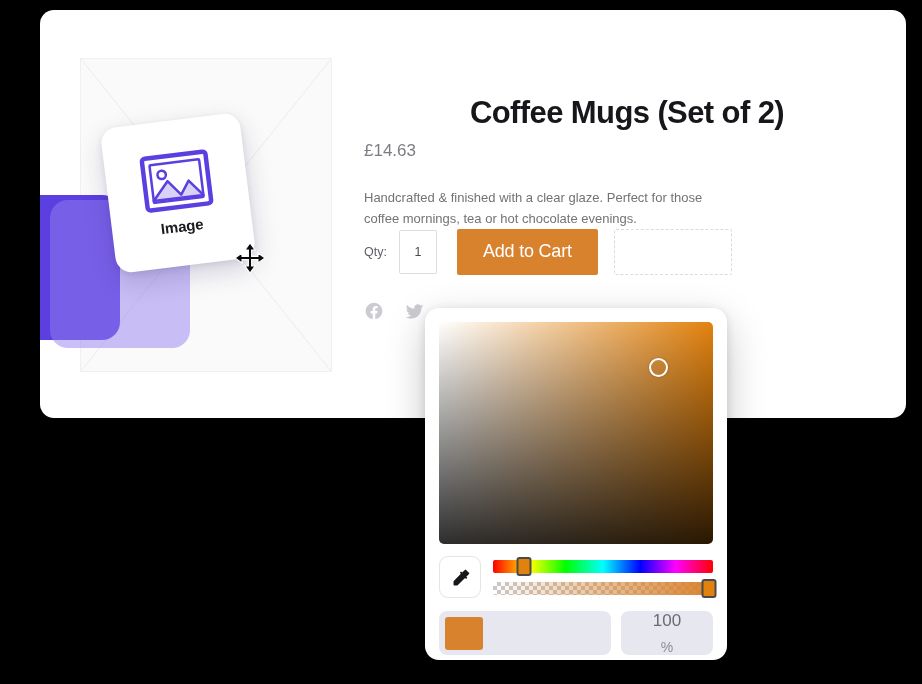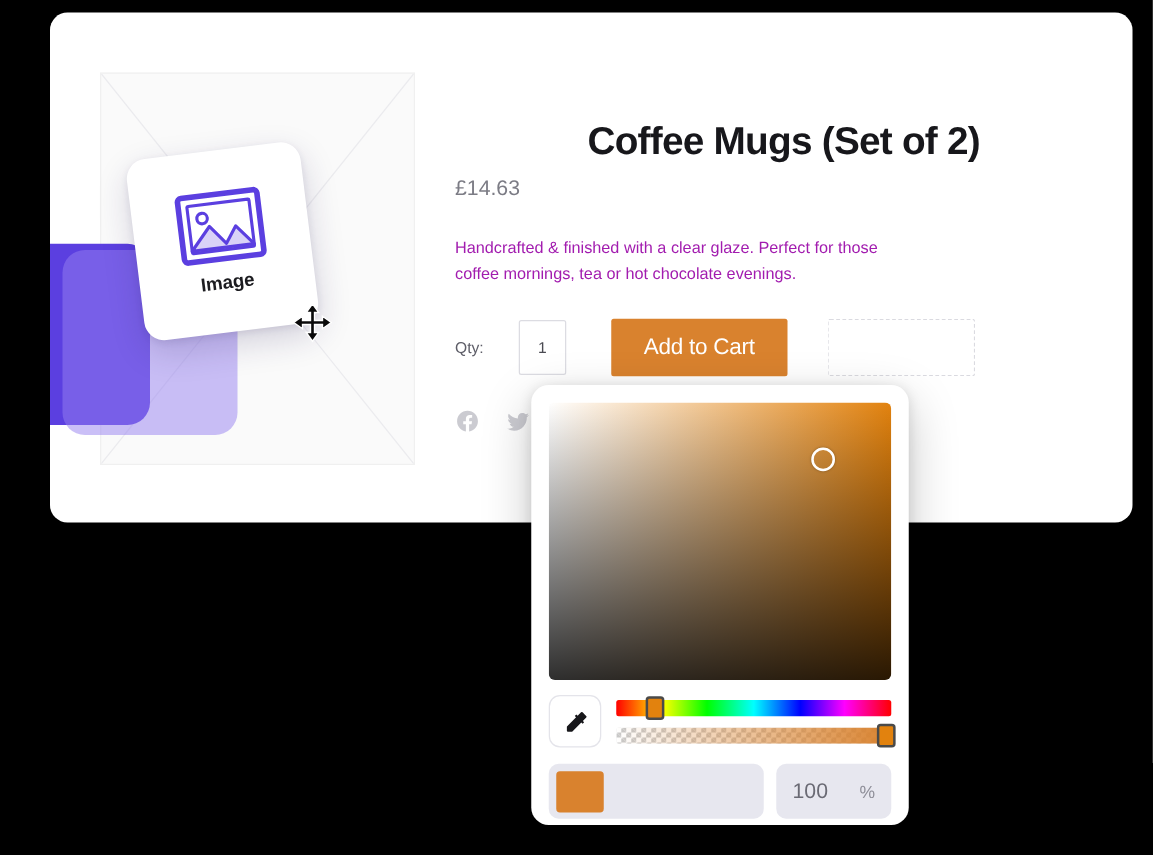--- a/index.html
+++ b/index.html
@@ -124,29 +124,28 @@
   .prod-price {
     margin-top: 10px;
     font-size: 17px;
     color: #7c7c85;
     font-weight: 400;
   }
   .prod-desc {
     margin-top: 26px;
     font-size: 13px;
     line-height: 1.62;
-    color: #a21caf;
+    color: #737373;
     max-width: 368px;
   }
 
   .buy-row {
-    margin-top: 26px;
-    display: flex;
-    align-items: center;
-    gap: 16px;
+    display: flex;
+    align-items: center;
+    gap: 0;
   }
   .qty-label {
     font-size: 12.5px;
     color: #5e5e68;
     margin-right: 12px;
   }
   .qty-input {
     width: 38px;
     height: 44px;
     border: 1px solid #dcdce2;
@@ -305,20 +304,21 @@
   }
   .opacity-field {
     width: 92px;
     height: 44px;
     background: #e7e7ef;
     border-radius: 8px;
     display: flex;
     align-items: center;
     justify-content: space-between;
     padding: 0 13px;
+    flex-direction: column;
   }
   .opacity-value {
     font-size: 17px;
     color: #6a6a74;
     font-weight: 400;
   }
   .opacity-unit {
     font-size: 14px;
     color: #8e8e98;
   }

